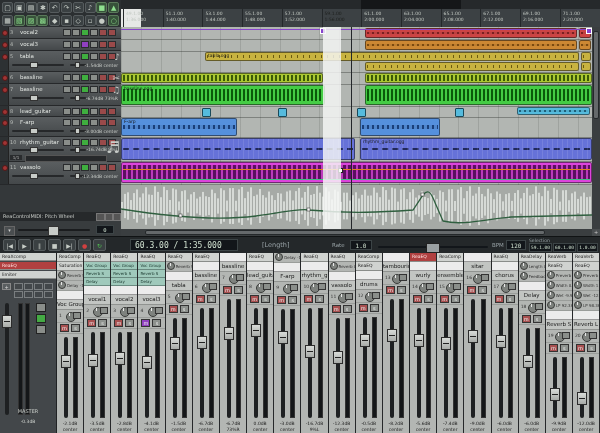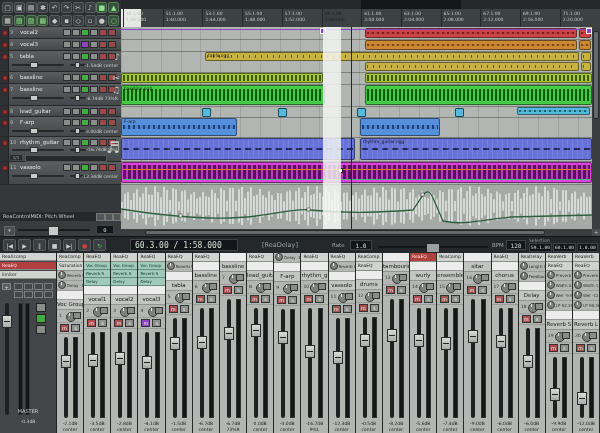--- a/index.html
+++ b/index.html
@@ -593,23 +593,23 @@
     <div class="abs" style="left:4px;top:14px;width:9px;height:8px;background:#4a4e50;border:1px solid #666;color:#ccc;font-size:5px;line-height:7px;text-align:center;">▾</div>
     <div class="abs" style="left:18px;top:17px;width:72px;height:2px;background:#1a1c1e;border-radius:1px;">
       <div class="abs" style="left:30px;top:-3px;width:9px;height:8px;background:#c8ccc8;border:1px solid #333;"></div>
     </div>
     <div class="abs timebox" style="left:96px;top:13px;width:18px;height:9px;font-size:5.5px;line-height:8px;text-align:center;">0</div>
   </div>
 
   <div class="abs" id="transport">
     <div id="tbuttons"></div>
     <div class="abs timebox" style="left:130px;top:2px;width:108px;height:12px;font-size:8px;line-height:11px;padding-left:4px;">
-      <span>60.3.00 / 1:58.000</span>
-    </div>
-    <span class="abs" style="left:262px;top:4px;font-size:6.5px;color:#98a2a6;">[ReaDelay]</span>
+      <span>60.3.00 / 1:35.000</span>
+    </div>
+    <span class="abs" style="left:262px;top:4px;font-size:6.5px;color:#98a2a6;">[Length]</span>
     <span class="abs" style="left:332px;top:5px;font-size:5.5px;color:#98a2a6;">Rate</span>
     <div class="abs timebox" style="left:350px;top:3px;width:22px;height:10px;font-size:6px;line-height:9px;text-align:center;">
       <span>1.0</span>
     </div>
     <div class="abs" style="left:378px;top:9px;width:110px;height:2px;background:#12161a;border-radius:1px;">
       <div class="abs" style="left:48px;top:-3px;width:12px;height:8px;background:#9aa0a2;border:1px solid #222;"></div>
     </div>
     <span class="abs" style="left:492px;top:5px;font-size:5.5px;color:#98a2a6;">BPM</span>
     <div class="abs timebox" style="left:506px;top:3px;width:20px;height:10px;font-size:6px;line-height:9px;text-align:center;">
       <span>120</span>

